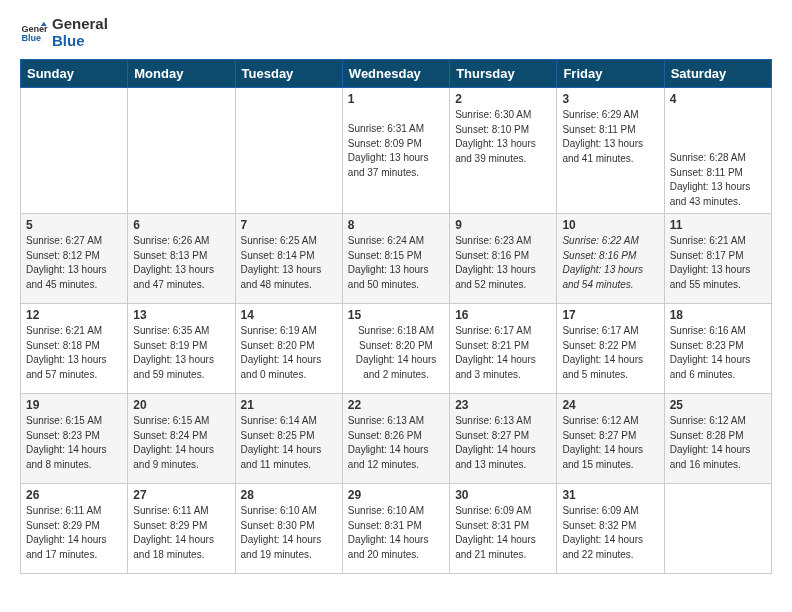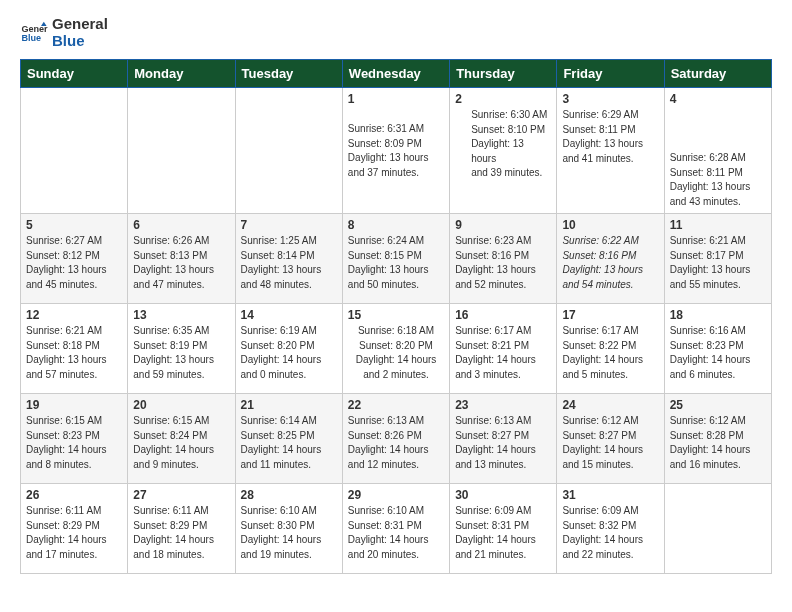--- a/index.html
+++ b/index.html
@@ -51,21 +51,21 @@
     .location-title {
       font-size: 15px;
       color: #333;
     }
     .calendar {
       width: 100%;
       border-collapse: collapse;
       border: 1px solid #ccc;
     }
     .calendar th {
-      background: #14532d;
+      background: #0c4a6e;
       color: #fff;
       font-size: 13px;
       padding: 6px 6px;
       text-align: left;
       border: 1px solid #1a5fa8;
       font-weight: bold;
     }
     .calendar td {
       width: 107px;
       vertical-align: top;
@@ -133,21 +133,21 @@
         <td class="empty"></td>
         <td>
           <div class="day-num">1</div>
           <div class="day-info" style="white-space: pre-line; margin-top: 16px;">Sunrise: 6:31 AM
 Sunset: 8:09 PM
 Daylight: 13 hours
 and 37 minutes.</div>
         </td>
         <td>
           <div class="day-num">2</div>
-          <div class="day-info" style="white-space: pre-line; margin-left: 16px;">Sunrise: 6:30 AM
+          <div class="day-info" style="white-space: pre-line;">Sunrise: 6:30 AM
 Sunset: 8:10 PM
 Daylight: 13 hours
 and 39 minutes.</div>
         </td>
         <td>
           <div class="day-num">3</div>
           <div class="day-info" style="white-space: pre-line;">Sunrise: 6:29 AM
 Sunset: 8:11 PM
 Daylight: 13 hours
 and 41 minutes.</div>
@@ -170,21 +170,21 @@
         </td>
         <td>
           <div class="day-num">6</div>
           <div class="day-info" style="white-space: pre-line;">Sunrise: 6:26 AM
 Sunset: 8:13 PM
 Daylight: 13 hours
 and 47 minutes.</div>
         </td>
         <td>
           <div class="day-num">7</div>
-          <div class="day-info" style="white-space: pre-line;">Sunrise: 1:25 AM
+          <div class="day-info" style="white-space: pre-line;">Sunrise: 6:25 AM
 Sunset: 8:14 PM
 Daylight: 13 hours
 and 48 minutes.</div>
         </td>
         <td>
           <div class="day-num">8</div>
           <div class="day-info" style="white-space: pre-line;">Sunrise: 6:24 AM
 Sunset: 8:15 PM
 Daylight: 13 hours
 and 50 minutes.</div>

